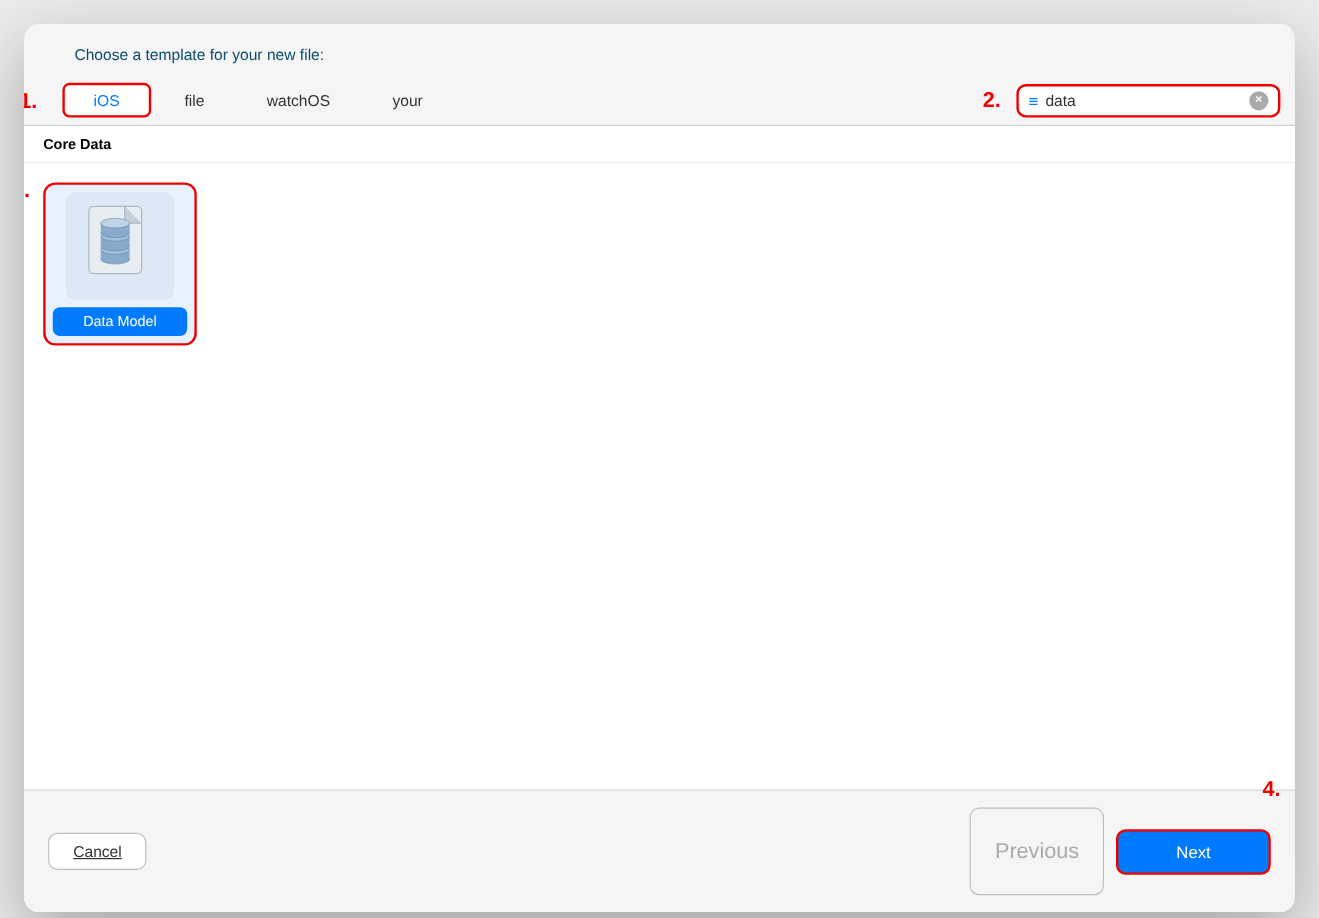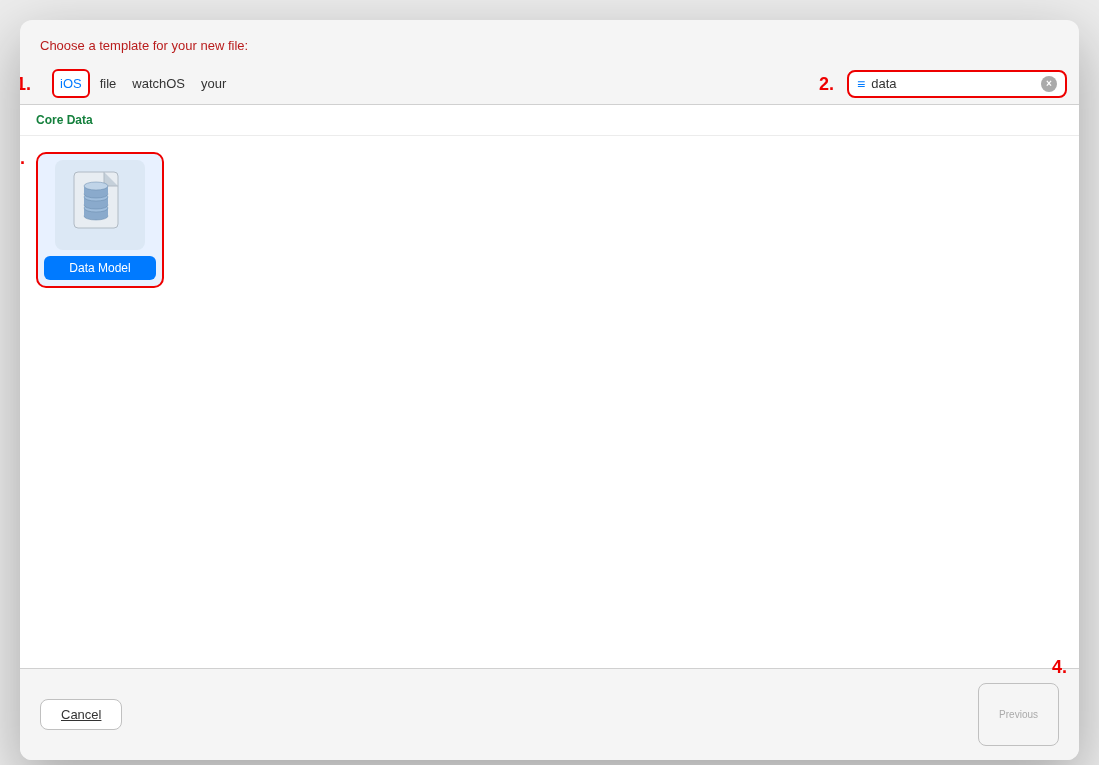--- a/index.html
+++ b/index.html
@@ -26,22 +26,23 @@
       min-height: 740px;
       display: flex;
       flex-direction: column;
       overflow: hidden;
       position: relative;
     }
 
     .dialog-title {
       padding: 18px 20px 10px 20px;
       font-size: 13px;
-      color: #b91c1c;
+      color: #0c4a6e;
       font-weight: 400;
+      margin-left: 22px;
     }
 
     
     .annotation {
       position: absolute;
       font-size: 18px;
       font-weight: 700;
       color: #e00;
       z-index: 10;
       line-height: 1;
@@ -68,21 +69,21 @@
     }
 
     .tabs-container {
       display: flex;
       align-items: center;
       gap: 4px;
       margin-left: 20px;
     }
 
     .tab {
-      padding: 5px 6px;
+      padding: 5px 24px;
       font-size: 13px;
       border-radius: 6px;
       cursor: pointer;
       color: #333;
       border: none;
       background: transparent;
     }
 
     .tab.active {
       background: #fff;
@@ -156,21 +157,21 @@
     .content-area {
       flex: 1;
       background: #fff;
       border-bottom: 1px solid #d0d0d0;
       position: relative;
     }
 
     .section-label {
       padding: 8px 16px;
       font-size: 12px;
-      color: #15803d;
+      color: #000000;
       font-weight: 600;
       border-bottom: 1px solid #ececec;
       background: #fff;
     }
 
     .items-grid {
       padding: 16px;
       display: flex;
       flex-wrap: wrap;
       gap: 12px;
@@ -268,21 +269,21 @@
       font-size: 18px;
       font-weight: 700;
       color: #e00;
     }
 
     .previous-btn {
       padding: 25px 20px;
       border-radius: 8px;
       border: 1px solid #c0c0c0;
       background: #f5f5f5;
-      font-size: 10px;
+      font-size: 18px;
       cursor: pointer;
       color: #aaa;
     }
 
     .next-btn {
       padding: 9px 48px;
       border-radius: 8px;
       border: 2px solid #e00;
       background: #007AFF;
       font-size: 14px;
@@ -356,16 +357,17 @@
       </div>
     </div>
   </div>
 
   <div class="footer">
     <button class="cancel-btn">Cancel</button>
 
     <div class="right-buttons">
       <span class="annotation-4">4.</span>
       <button class="previous-btn">Previous</button>
+      <button class="next-btn">Next</button>
     </div>
   </div>
 
 </div>
 
 </body></html>

